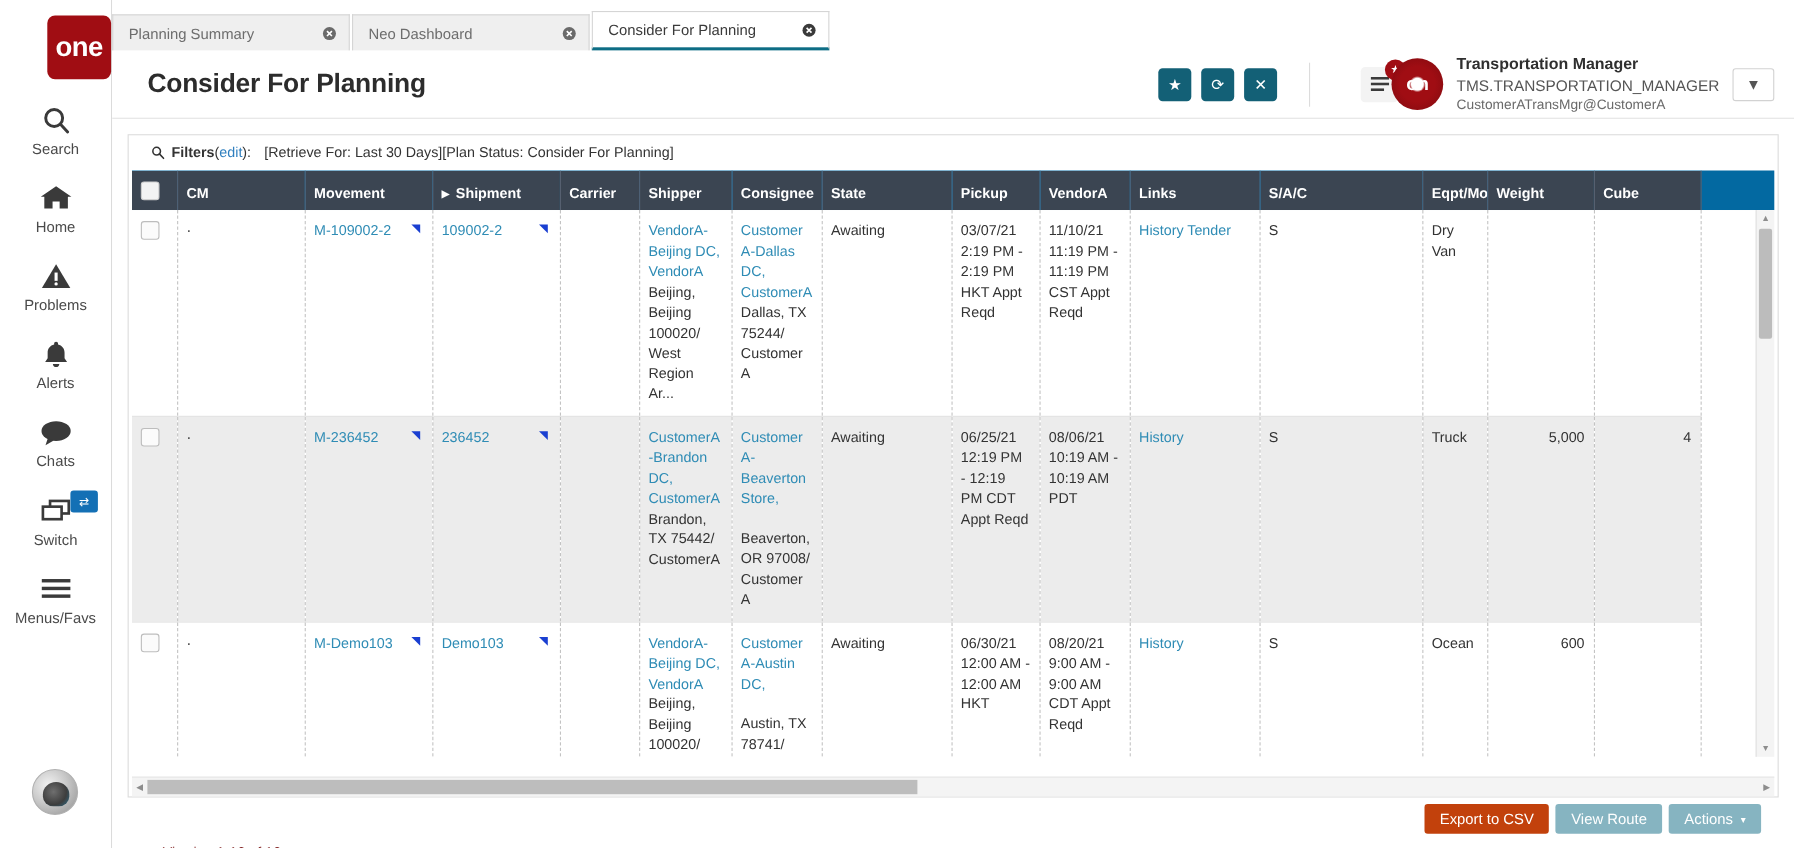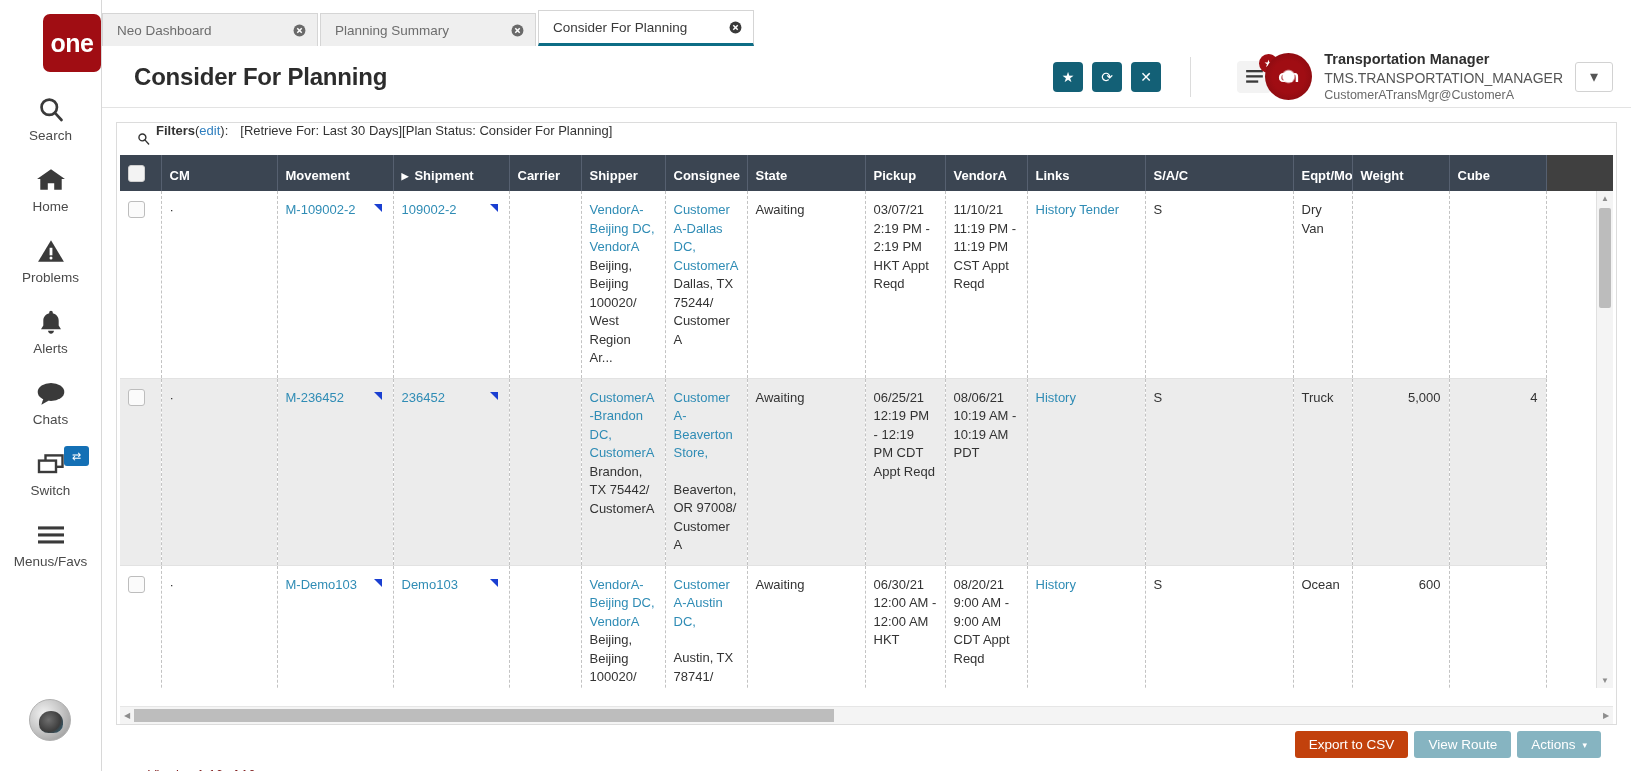--- a/index.html
+++ b/index.html
@@ -105,38 +105,38 @@
     width: 38px; height: 30px; border: 1px solid #d2d2d2; border-radius: 3px;
     display: flex; align-items: center; justify-content: center; cursor: pointer; color:#555;
   }
 
   
   .panel {
     position: absolute; left: 14px; top: 122px; right: 14px; bottom: 46px;
     background: #fff; border: 1px solid #dcdcdc;
   }
   .filters {
-    height: 30px; display: flex; padding-left: 20px;
+    height: 30px; display: flex; align-items: center; padding-left: 20px;
     font-size: 13px; color: #333;
   }
   .filters .fi { margin-right: 6px; display:flex; align-items:center; }
   .filters b { font-weight: 700; }
   .filters a { color: #2f7fbf; text-decoration: none; cursor: pointer; }
   .filters .crit { margin-left: 12px; color: #333; }
 
   .grid-wrap { position: absolute; left: 3px; right: 3px; top: 32px; bottom: 0; }
   table.grid { border-collapse: collapse; table-layout: fixed; width: 1415px; }
   table.grid thead th {
     background: #3b4552; color: #fff; font-size: 13px; font-weight: 700;
     text-align: left; padding: 10px 8px; border-right: 1px solid #566070;
     height: 36px; white-space: nowrap; overflow: hidden;
   }
   .thead-holder {
     position: absolute; left: 0; right: 0; top: 0; height: 36px; overflow: hidden;
-    background: #404040;
+    background: #0369a1;
   }
   .body-holder {
     position: absolute; left: 0; right: 0; top: 36px; bottom: 36px; overflow: hidden;
     background: #fff;
   }
   table.grid tbody td {
     font-size: 13px; color: #333; vertical-align: top; padding: 10px 8px;
     border-right: 1px dashed #c3c3c3; border-bottom: 1px solid #e2e2e2;
     line-height: 18.5px; word-wrap: break-word; overflow: hidden;
   }
@@ -266,30 +266,30 @@
       <span class="rail-label">Menus/Favs</span>
     </div>
 
     <div class="avatar-bottom"></div>
   </div>
 
   <div class="main">
 
     <div class="tabbar">
       <div class="tab">
-        <span>Neo Dashboard</span>
+        <span>Planning Summary</span>
         <span class="tab-close">
           <svg width="13" height="13" viewBox="0 0 14 14">
               <circle cx="7" cy="7" r="6.4" fill="#6a6a6a"></circle>
               <path d="M4.6 4.6 L9.4 9.4 M9.4 4.6 L4.6 9.4" stroke="#fff" stroke-width="1.6"></path>
             </svg>
         </span>
       </div>
       <div class="tab">
-        <span>Planning Summary</span>
+        <span>Neo Dashboard</span>
         <span class="tab-close">
           <svg width="13" height="13" viewBox="0 0 14 14">
               <circle cx="7" cy="7" r="6.4" fill="#6a6a6a"></circle>
               <path d="M4.6 4.6 L9.4 9.4 M9.4 4.6 L4.6 9.4" stroke="#fff" stroke-width="1.6"></path>
             </svg>
         </span>
       </div>
       <div class="tab active">
         <span>Consider For Planning</span>
         <span class="tab-close">

